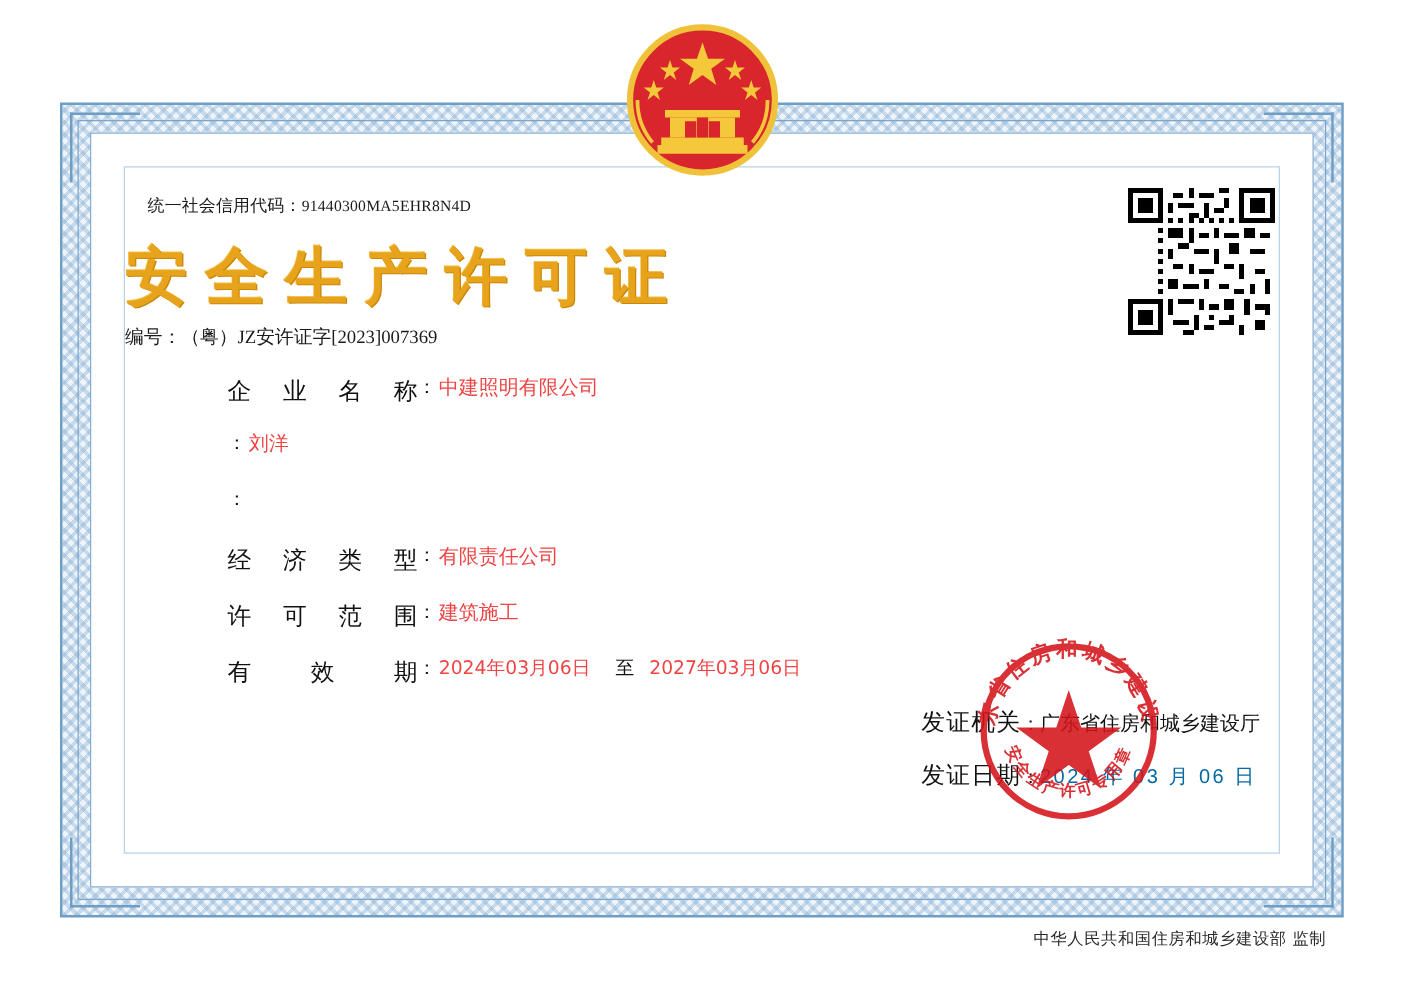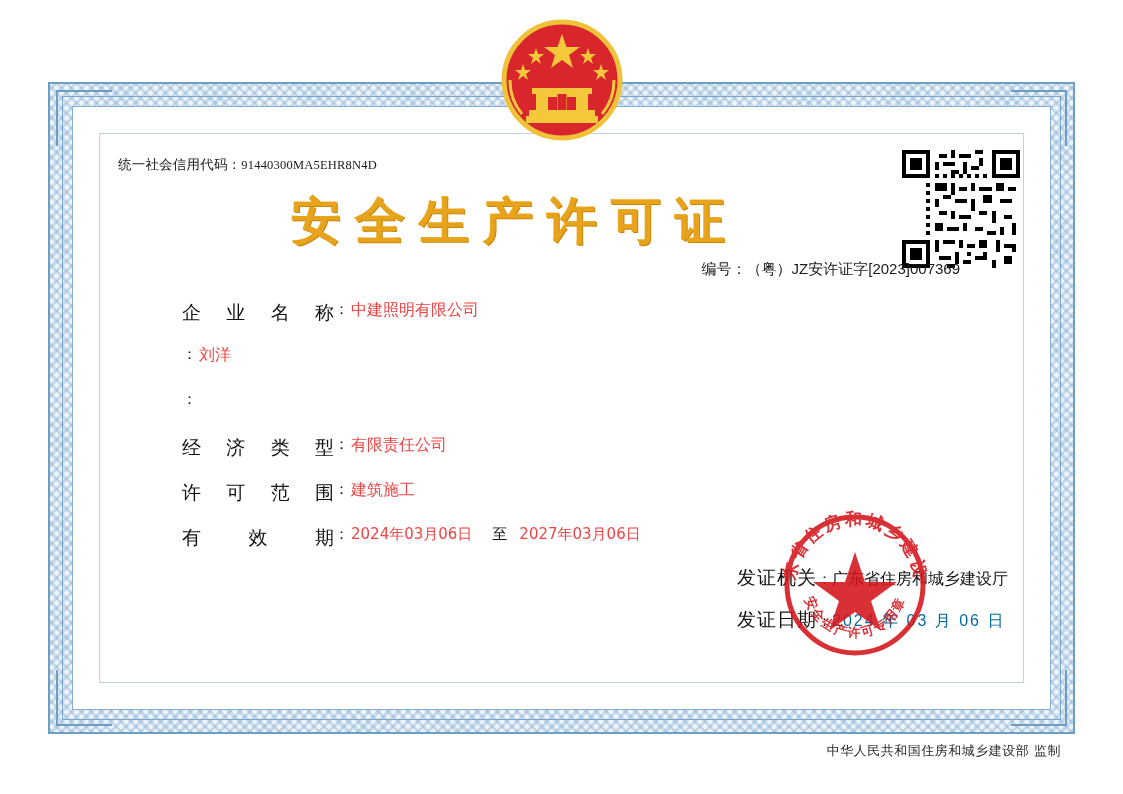--- a/index.html
+++ b/index.html
@@ -106,40 +106,40 @@
     letter-spacing: 0.2px;
     white-space: nowrap;
   }
   .credit-code .val { font-size: 12.5px; }
 
   .title {
     position: absolute;
     left: 0;
     top: 48px;
     width: 830px;
-    text-align: center;
+    text-align: left;
     font-family: "DejaVu Sans", "Liberation Sans", sans-serif;
     font-weight: bold;
     font-size: 50px;
     letter-spacing: 14px;
     color: #e8a31c;
     text-shadow:
       1px 1px 0 #c98708,
       -0.5px -0.5px 0 #f3c24a;
   }
 
   .serial {
     position: absolute;
     left: 0;
     top: 120px;
     width: 860px;
-    text-align: right;
+    text-align: left;
     font-size: 15px;
     color: #1b1b1b;
-    font-family: Liberation Sans, sans-serif;
+    font-family: Liberation Serif, serif;
   }
 
   
   .qr {
     position: absolute;
     right: 10px;
     top: 10px;
     width: 118px;
     height: 118px;
     background: #ffffff;

